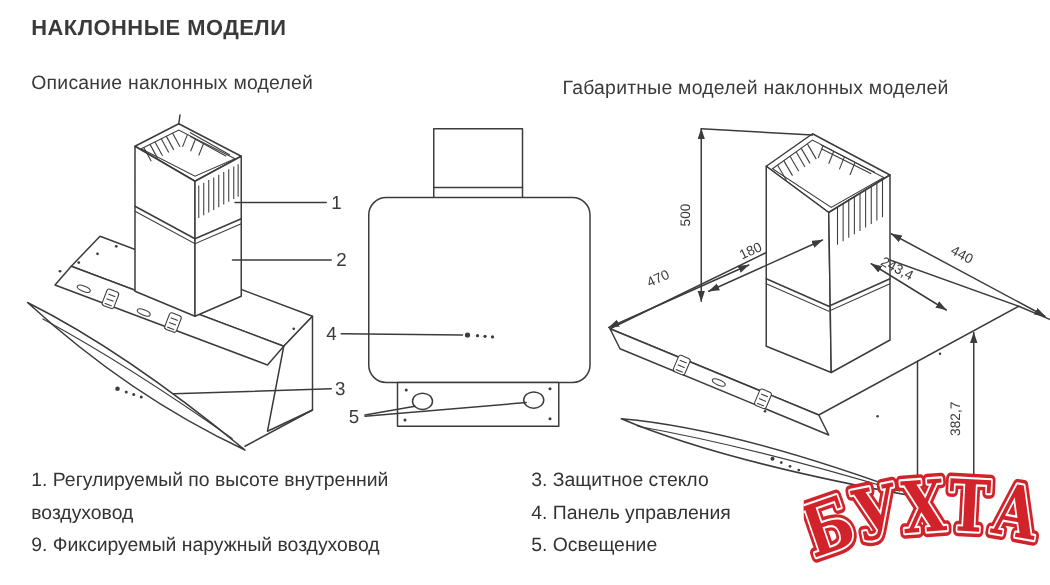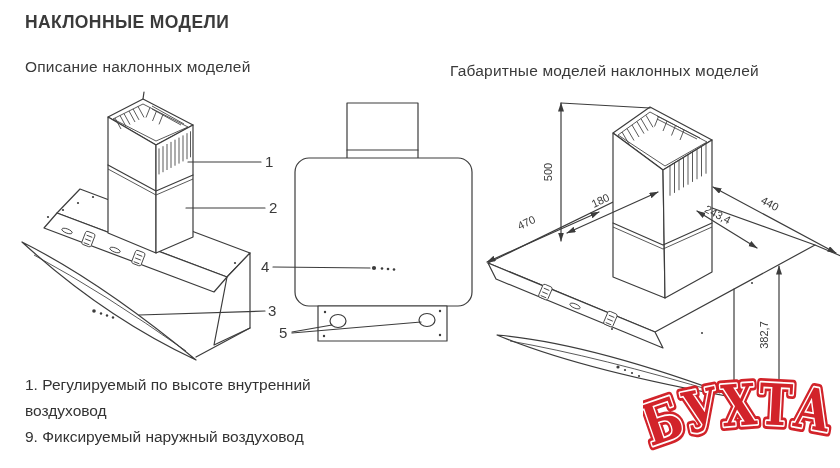--- a/index.html
+++ b/index.html
@@ -238,20 +238,25 @@
         <line class="ln" x1="779" y1="181" x2="779" y2="314" marker-start="url(#arr)"></line>
         <text class="dim" x="768" y="250" transform="rotate(-90 768 250)">382,7</text>
       </g>
     </g>
   </svg>
 
   <div class="legend" id="legend-left">
     <div>1. Регулируемый по высоте внутренний воздуховод</div>
     <div>9. Фиксируемый наружный воздуховод</div>
   </div>
+  <div class="legend" id="legend-right">
+    <div>3. Защитное стекло</div>
+    <div>4. Панель управления</div>
+    <div>5. Освещение</div>
+  </div>
 
   <svg id="watermark" width="197" height="118" viewBox="0 0 197 118">
     <defs>
       <path id="wmarc" d="M 8 97 Q 97 60 190 84"></path>
     </defs>
     <text class="wmtext" textLength="180" lengthAdjust="spacingAndGlyphs" fill="none" stroke-width="9" stroke-linejoin="round" stroke="#d2232a">
       <textPath href="#wmarc">БУХТА</textPath>
     </text>
     <text class="wmtext" textLength="180" lengthAdjust="spacingAndGlyphs" stroke="#ffffff" stroke-width="3.4" style="paint-order:stroke fill" stroke-linejoin="round" fill="#d2232a">
       <textPath href="#wmarc">БУХТА</textPath>

